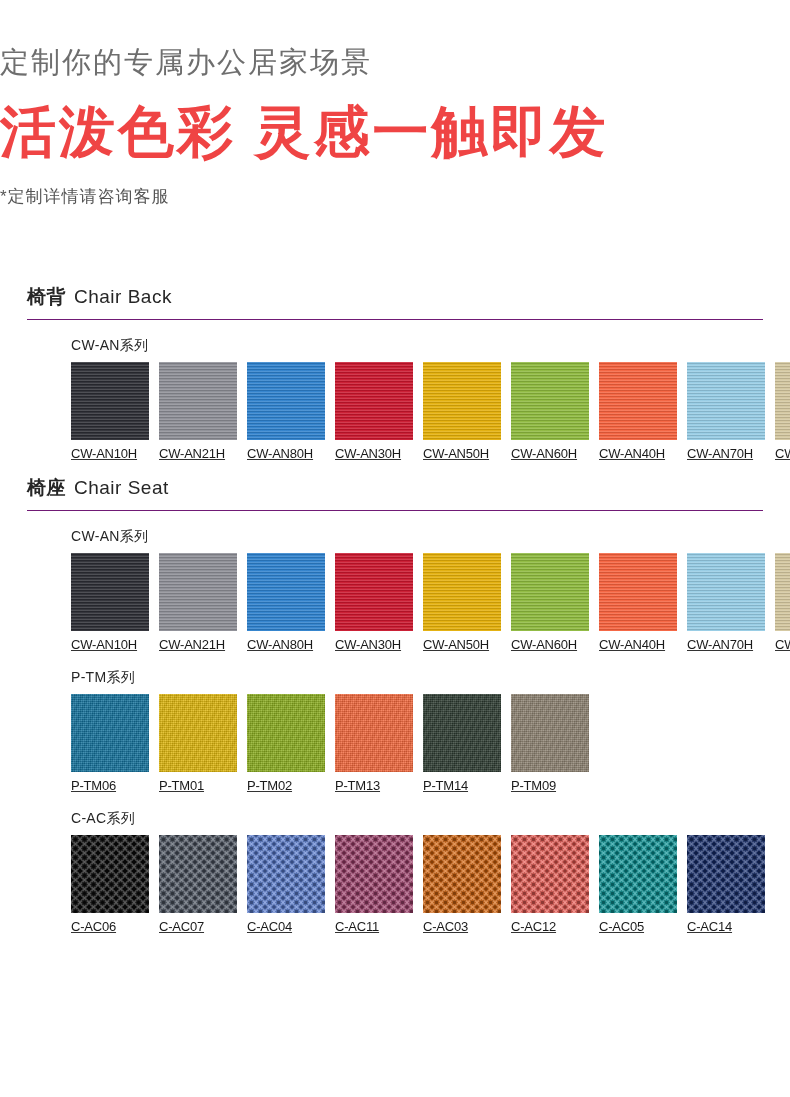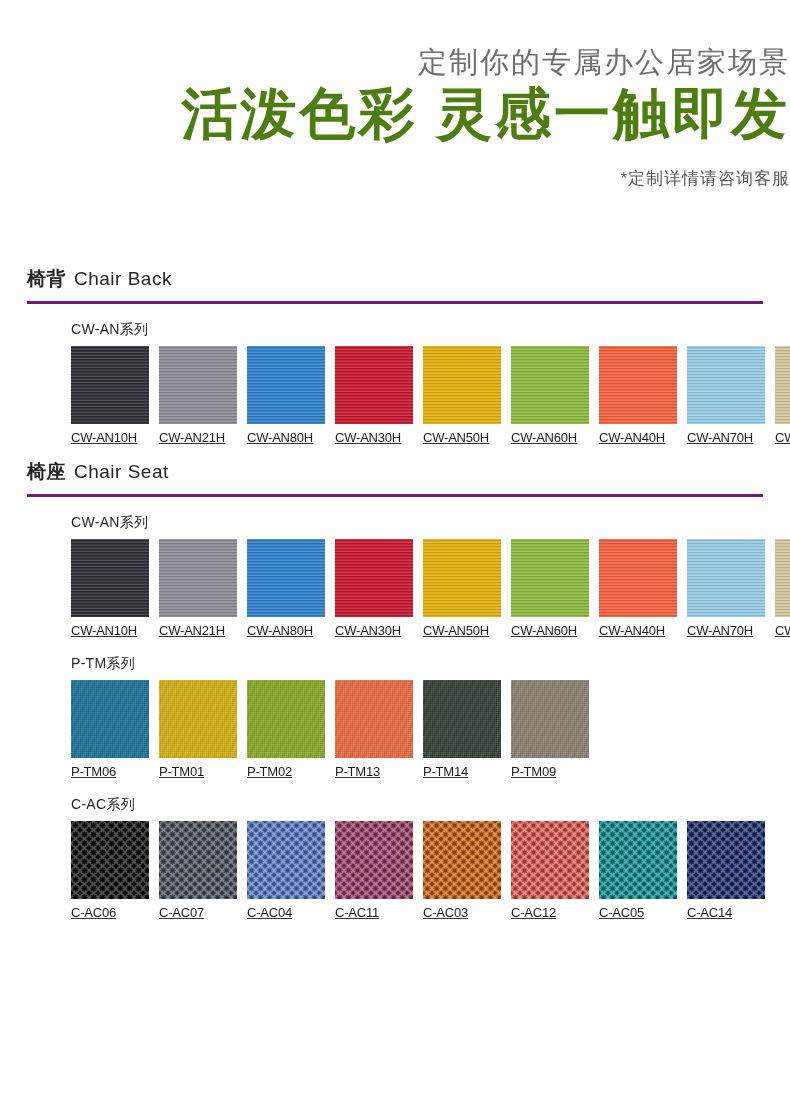--- a/index.html
+++ b/index.html
@@ -13,34 +13,35 @@
     height: 1097px;
     position: relative;
     font-family: "Liberation Sans", "DejaVu Sans", sans-serif;
     color: #333333;
     overflow: hidden;
   }
 
   
   .hero {
     padding-top: 44px;
-    text-align: right;
+    text-align: left;
   }
   .hero-sub-top {
     font-size: 29px;
     line-height: 1.25;
     color: #6e6e6e;
     font-weight: 400;
     letter-spacing: 2px;
   }
   .hero-title {
+    margin-top: 18px;
     font-size: 56px;
     line-height: 1.2;
     font-weight: 700;
-    color: #4d7c0f;
+    color: #ef4444;
     letter-spacing: 3px;
   }
   .hero-note {
     margin-top: 20px;
     font-size: 17px;
     color: #555555;
     letter-spacing: 1px;
   }
 
   
@@ -51,21 +52,21 @@
     padding: 0 27px 0 27px;
   }
   .section + .section {
     margin-top: 14px;
   }
   .section-head {
     font-size: 19px;
     color: #262626;
     font-weight: 400;
     padding-bottom: 9px;
-    border-bottom: 3px solid #701a75;
+    border-bottom: 1px solid #701a75;
     letter-spacing: 0.5px;
     white-space: nowrap;
   }
   .section-head .cn { font-weight: 700; }
   .section-head .en { margin-left: 8px; font-weight: 400; }
 
   .series {
     margin-top: 17px;
     padding-left: 44px;
   }

